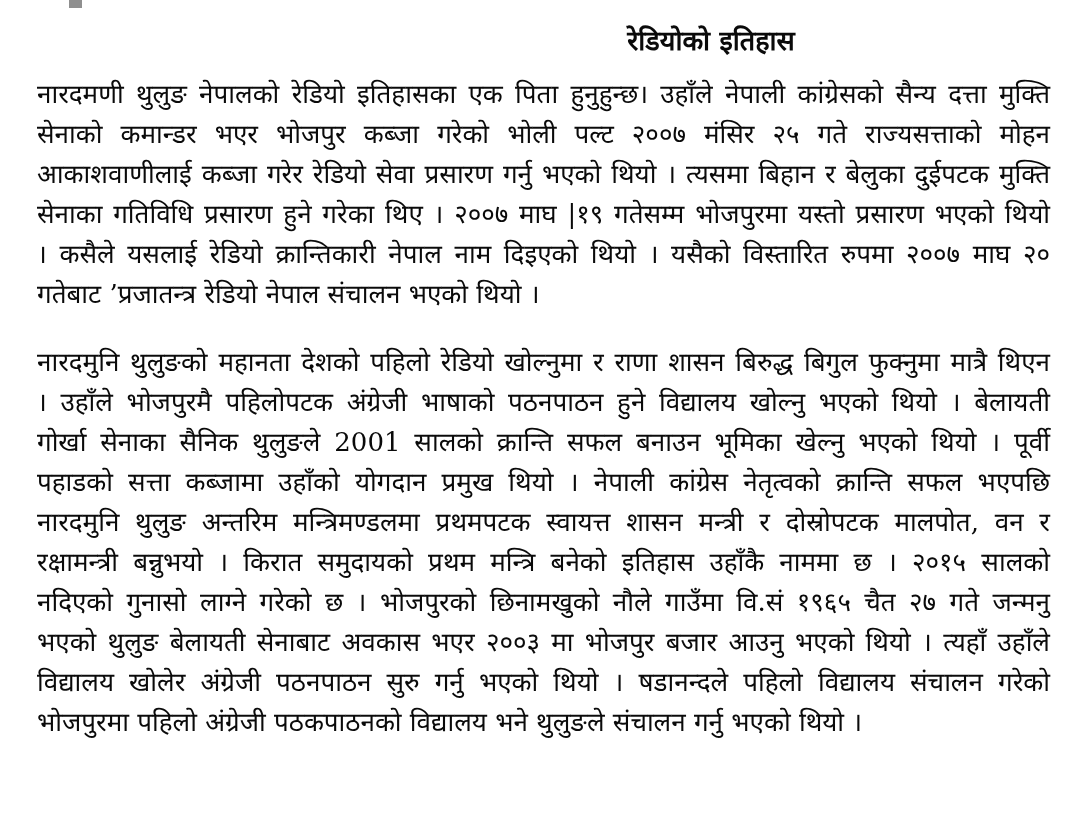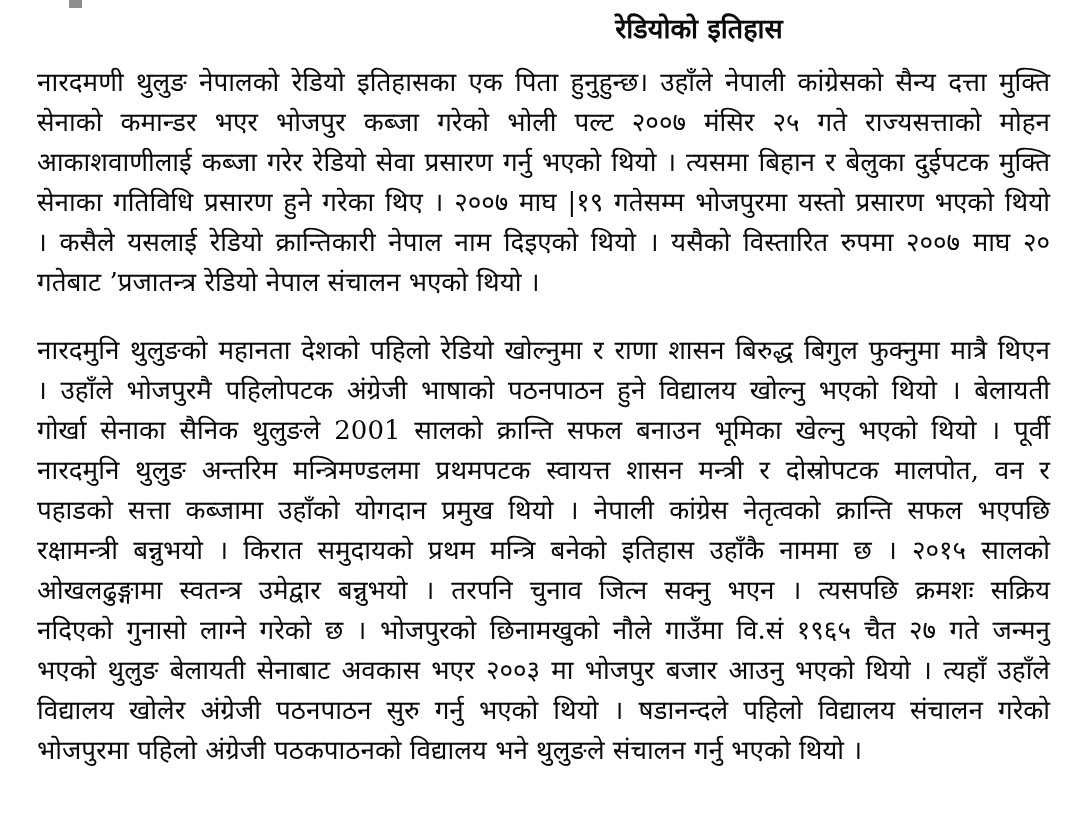--- a/index.html
+++ b/index.html
@@ -18,21 +18,21 @@
   }
   .artifact {
     position: absolute;
     left: 69px;
     top: 0;
     width: 13px;
     height: 8px;
     background: #8f8f8f;
   }
   .title {
-    margin: 0;
+    margin: 12px;
     padding: 12px 0 0 470px;
     box-sizing: border-box;
     width: 928px;
     text-align: center;
     font-size: 27px;
     font-weight: bold;
     line-height: 34px;
     white-space: nowrap;
   }
   .content {
@@ -68,23 +68,22 @@
       <div class="line">आकाशवाणीलाई कब्जा गरेर रेडियो सेवा प्रसारण गर्नु भएको थियो । त्यसमा बिहान र बेलुका दुईपटक मुक्ति</div>
       <div class="line">सेनाका गतिविधि प्रसारण हुने गरेका थिए ।  २००७ माघ |१९ गतेसम्म भोजपुरमा यस्तो प्रसारण भएको थियो</div>
       <div class="line">। कसैले यसलाई रेडियो क्रान्तिकारी नेपाल नाम दिइएको थियो ।  यसैको विस्तारित रुपमा २००७ माघ २०</div>
       <div class="line last">गतेबाट ’प्रजातन्त्र रेडियो नेपाल संचालन भएको थियो ।</div>
     </div>
 
     <div class="para">
       <div class="line">नारदमुनि थुलुङको महानता देशको पहिलो रेडियो खोल्नुमा र राणा शासन बिरुद्ध बिगुल फुक्नुमा मात्रै थिएन</div>
       <div class="line">। उहाँले  भोजपुरमै पहिलोपटक अंग्रेजी भाषाको पठनपाठन हुने विद्यालय खोल्नु भएको थियो । बेलायती</div>
       <div class="line">गोर्खा सेनाका सैनिक थुलुङले 2001 सालको क्रान्ति सफल बनाउन भूमिका खेल्नु भएको थियो । पूर्वी</div>
+      <div class="line">पहाडको सत्ता कब्जामा उहाँको योगदान प्रमुख थियो । नेपाली कांग्रेस नेतृत्वको क्रान्ति सफल भएपछि</div>
       <div class="line">नारदमुनि थुलुङ अन्तरिम मन्त्रिमण्डलमा प्रथमपटक स्वायत्त शासन मन्त्री र दोस्रोपटक मालपोत, वन र</div>
-      <div class="line">पहाडको सत्ता कब्जामा उहाँको योगदान प्रमुख थियो । नेपाली कांग्रेस नेतृत्वको क्रान्ति सफल भएपछि</div>
       <div class="line">रक्षामन्त्री बन्नुभयो । किरात समुदायको प्रथम मन्त्रि बनेको इतिहास उहाँकै नाममा छ । २०१५ सालको</div>
-      <div class="line">ओखलढुङ्गामा स्वतन्त्र उमेद्वार बन्नुभयो । तरपनि चुनाव जित्न सक्नु भएन । त्यसपछि क्रमशः सक्रिय</div>
       <div class="line">नदिएको गुनासो लाग्ने गरेको छ । भोजपुरको छिनामखुको नौले गाउँमा वि.सं १९६५ चैत २७ गते जन्मनु</div>
       <div class="line">भएको थुलुङ बेलायती सेनाबाट अवकास भएर २००३ मा भोजपुर बजार आउनु भएको थियो । त्यहाँ उहाँले</div>
       <div class="line">विद्यालय खोलेर अंग्रेजी पठनपाठन सुरु गर्नु भएको थियो ।  षडानन्दले पहिलो विद्यालय संचालन गरेको</div>
       <div class="line last">भोजपुरमा पहिलो अंग्रेजी पठकपाठनको विद्यालय भने थुलुङले संचालन गर्नु भएको थियो ।</div>
     </div>
   </div>
 </div>
 
 </body></html>

